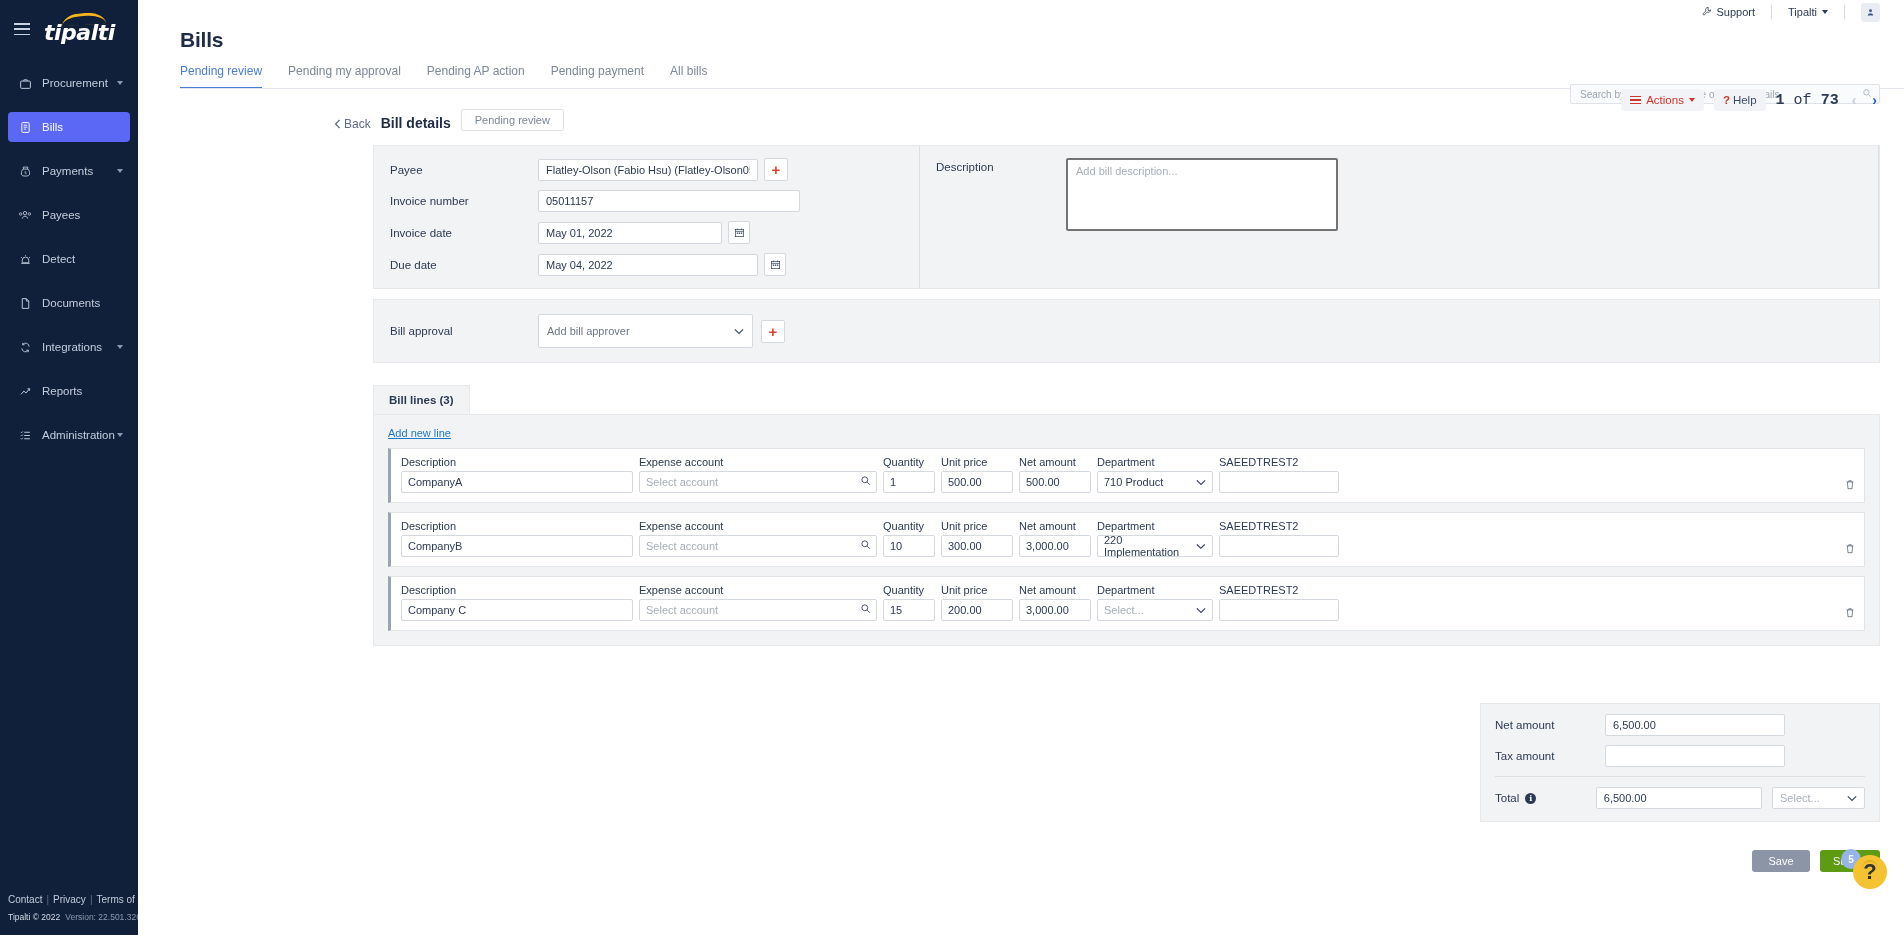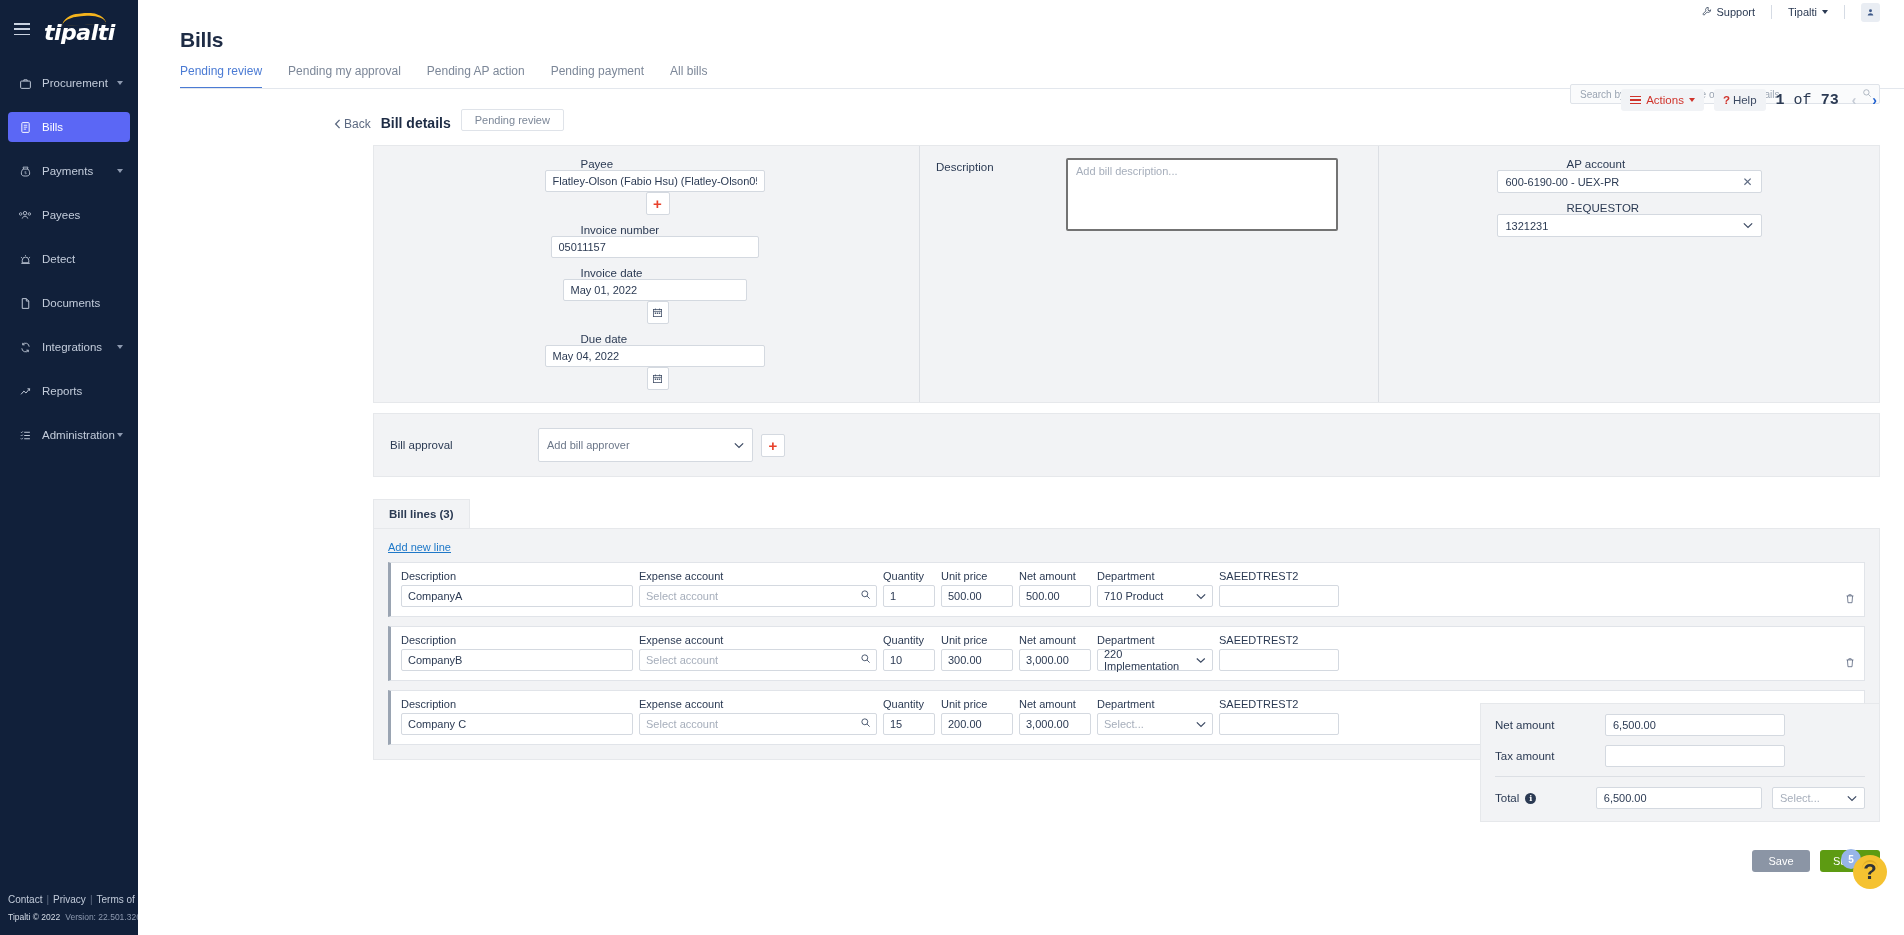--- a/index.html
+++ b/index.html
@@ -93,21 +93,21 @@
 
   
   .panel { background:#f2f3f5; border:1px solid #e6e8eb; margin:0 24px 0 235px; }
   .panel-wrap { margin-top:14px; }
 
   .top-panel { display:flex; min-height:128px; }
   .col-left { width:545px; padding:12px 0 12px 16px; }
   .col-mid { flex:1; padding:12px 16px; border-left:1px solid #dcdfe4; border-right:1px solid #dcdfe4; display:flex; }
   .col-right { width:500px; padding:12px 18px; }
 
-  .frow { display:flex; align-items:center; margin-bottom:9px;flex-direction:column; }
+  .frow { display:flex; align-items:center; margin-bottom:9px; }
   .frow:last-child{ margin-bottom:0; }
   .flabel { width:148px; font-size:11.5px; color:#2b3a53; flex:none; }
   .finput {
     height:22px; border:1px solid #d4d9e0; background:#fff; border-radius:2px;
     font-size:11px; color:#2b3a53; padding:0 7px; display:flex; align-items:center;
     font-family:"Liberation Sans", sans-serif; outline:none;
   }
   .finput::placeholder { color:#a6aebb; }
   .plus-btn { width:24px; height:23px; border:1px solid #d4d9e0; background:#fff; border-radius:2px;
       margin-left:6px; display:flex; align-items:center; justify-content:center; color:#e8422c; font-size:15px; line-height:1; cursor:pointer; font-weight:bold;}
@@ -369,21 +369,21 @@
     <div class="panel-wrap">
       <div class="panel top-panel">
         <div class="col-left">
           <div class="frow">
             <div class="flabel">Payee</div>
             <input class="finput" style="width: 220px;" value="Flatley-Olson (Fabio Hsu) (Flatley-Olson0501)">
             <div class="plus-btn">+</div>
           </div>
           <div class="frow">
             <div class="flabel">Invoice number</div>
-            <input class="finput" style="width: 208px;" value="05011157">
+            <input class="finput" style="width: 262px;" value="05011157">
           </div>
           <div class="frow">
             <div class="flabel">Invoice date</div>
             <input class="finput" style="width: 184px;" value="May 01, 2022">
             <div class="cal-btn">
               <svg width="11" height="11" viewBox="0 0 16 16">
                   <rect x="2" y="3.5" width="12" height="10.5" fill="none" stroke="#3c4a63" stroke-width="1.1"></rect>
                   <path d="M2 6.4h12M5 2.2v2.4M11 2.2v2.4" stroke="#3c4a63" stroke-width="1.1"></path>
                   <rect x="4" y="8" width="2" height="2" fill="#3c4a63"></rect>
                   <rect x="7" y="8" width="2" height="2" fill="#3c4a63"></rect>
@@ -404,38 +404,20 @@
                 </svg>
             </div>
           </div>
         </div>
 
         <div class="col-mid">
           <div class="desc-label">Description</div>
           <textarea class="desc-area" placeholder="Add bill description..." style=""></textarea>
         </div>
 
-        <div class="col-right">
-          <div class="frow">
-            <div class="rlabel">AP account</div>
-            <div class="rfield">
-              <span>600-6190-00 - UEX-PR</span>
-              <span class="x-ico">✕</span>
-            </div>
-          </div>
-          <div class="frow">
-            <div class="rlabel">REQUESTOR</div>
-            <div class="rfield">
-              <span>1321231</span>
-              <svg width="10" height="7" viewBox="0 0 12 8">
-                  <path d="M1 1.5 6 6.2 11 1.5" fill="none" stroke="#3c4a63" stroke-width="1.5"></path>
-                </svg>
-            </div>
-          </div>
-        </div>
       </div>
 
       <div class="panel approvers" style="margin-top:10px">
         <div class="flabel">Bill approval</div>
         <div class="sel-box">
           <span>Add bill approver</span>
           <svg width="10" height="7" viewBox="0 0 12 8">
               <path d="M1 1.5 6 6.2 11 1.5" fill="none" stroke="#3c4a63" stroke-width="1.5"></path>
             </svg>
         </div>

